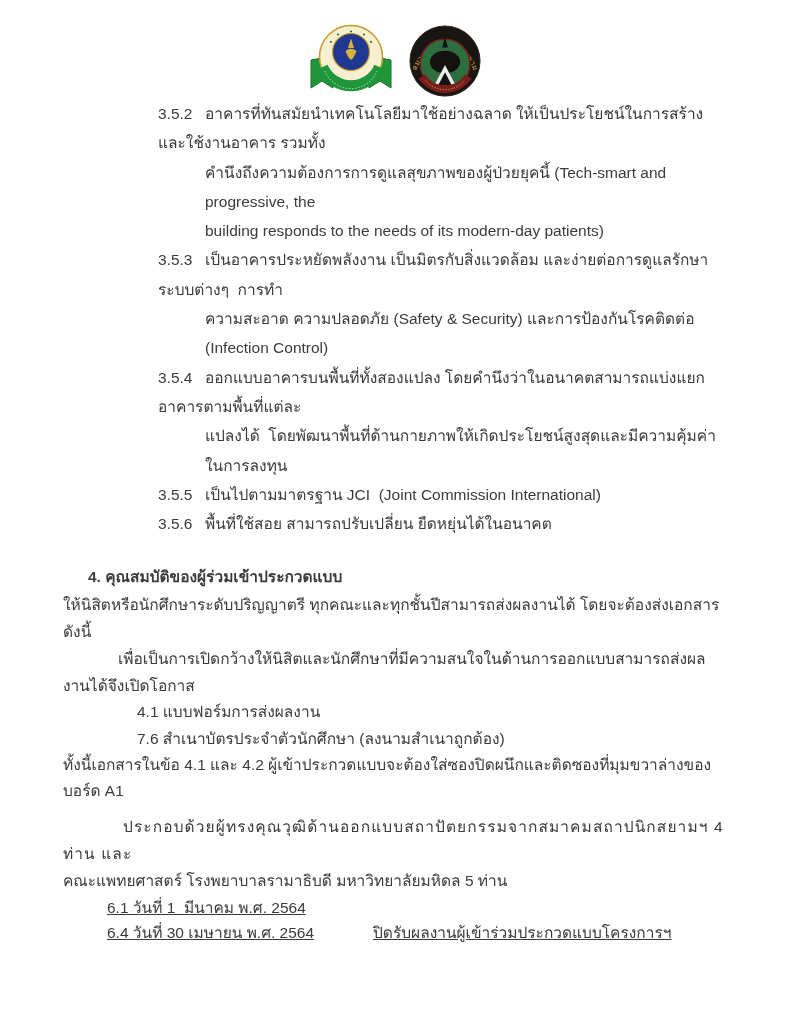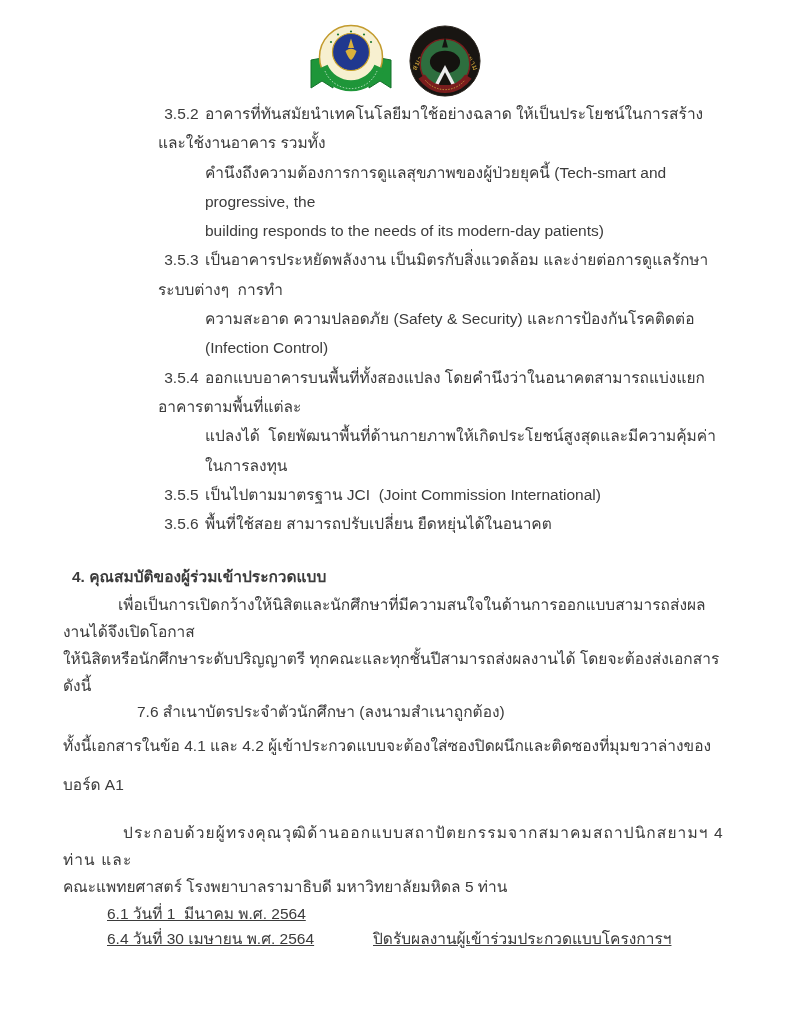--- a/index.html
+++ b/index.html
@@ -18,37 +18,37 @@
     display: flex; justify-content: center; align-items: flex-start; gap: 16px;
   }
   .logo { display: block; }
 
   .content { position: absolute; top: 99px; left: 63px; width: 665px; }
   .line { white-space: pre-wrap; }
 
   
   .s35 { margin-left: 95px; }
   .s35 .line { line-height: 29.3px; }
-  .s35 .num { display: inline-block; width: 47px; text-align: center; }
+  .s35 .num { display: inline-block; width: 47px; }
   .s35 .cont { padding-left: 47px; }
 
-  .heading { font-weight: 700; line-height: 28px; margin-left: 9px; white-space: pre-wrap; }
+  .heading { font-weight: 700; line-height: 28px; margin-left: 25px; white-space: pre-wrap; }
   .h4 { margin-top: 25px; }
   .h6 { margin-top: 32px; }
 
   .para .line { line-height: 27px; }
   .indent55 { text-indent: 55px; }
   .indent60 { text-indent: 60px; }
   .spaced { letter-spacing: 1.1px; }
-  .p5 { margin-top: 15px; }
+  .p5 { margin-top: 9px; }
 
   .subitems { margin-left: 74px; }
   .subitems .line { line-height: 26.3px; }
 
-  .note { line-height: 39px; white-space: pre-wrap; }
+  .note { line-height: 26px; white-space: pre-wrap; }
 
   .schedule { margin-left: 44px; margin-top: 1px; }
   .srow { display: flex; line-height: 25.4px; text-decoration: underline; }
   .sdate { width: 266px; white-space: pre-wrap; }
   .sevent { flex: 1; white-space: pre-wrap; }
 </style>
 </head>
 <body>
 
 <div class="page">
@@ -107,24 +107,25 @@
       <div>
         <div class="line"><span class="num">3.5.5</span><span>เป็นไปตามมาตรฐาน JCI  (Joint Commission International)</span></div>
       </div>
       <div>
         <div class="line"><span class="num">3.5.6</span><span>พื้นที่ใช้สอย สามารถปรับเปลี่ยน ยืดหยุ่นได้ในอนาคต</span></div>
       </div>
     </div>
 
     <div class="heading h4">4. คุณสมบัติของผู้ร่วมเข้าประกวดแบบ</div>
     <div class="para">
+      <div class="line">ให้นิสิตหรือนักศึกษาระดับปริญญาตรี ทุกคณะและทุกชั้นปีสามารถส่งผลงานได้ โดยจะต้องส่งเอกสารดังนี้</div>
       <div class="line indent55">เพื่อเป็นการเปิดกว้างให้นิสิตและนักศึกษาที่มีความสนใจในด้านการออกแบบสามารถส่งผลงานได้จึงเปิดโอกาส</div>
-      <div class="line">ให้นิสิตหรือนักศึกษาระดับปริญญาตรี ทุกคณะและทุกชั้นปีสามารถส่งผลงานได้ โดยจะต้องส่งเอกสารดังนี้</div>
     </div>
     <div class="subitems">
+      <div class="line">4.1 แบบฟอร์มการส่งผลงาน</div>
       <div class="line">7.6 สำเนาบัตรประจำตัวนักศึกษา (ลงนามสำเนาถูกต้อง)</div>
     </div>
     <div class="note">ทั้งนี้เอกสารในข้อ 4.1 และ 4.2 ผู้เข้าประกวดแบบจะต้องใส่ซองปิดผนึกและติดซองที่มุมขวาล่างของบอร์ด A1</div>
 
     <div class="para p5">
       <div class="line indent60 spaced">ประกอบด้วยผู้ทรงคุณวุฒิด้านออกแบบสถาปัตยกรรมจากสมาคมสถาปนิกสยามฯ 4 ท่าน และ</div>
       <div class="line">คณะแพทยศาสตร์ โรงพยาบาลรามาธิบดี มหาวิทยาลัยมหิดล 5 ท่าน</div>
     </div>
 
     <div class="schedule">

